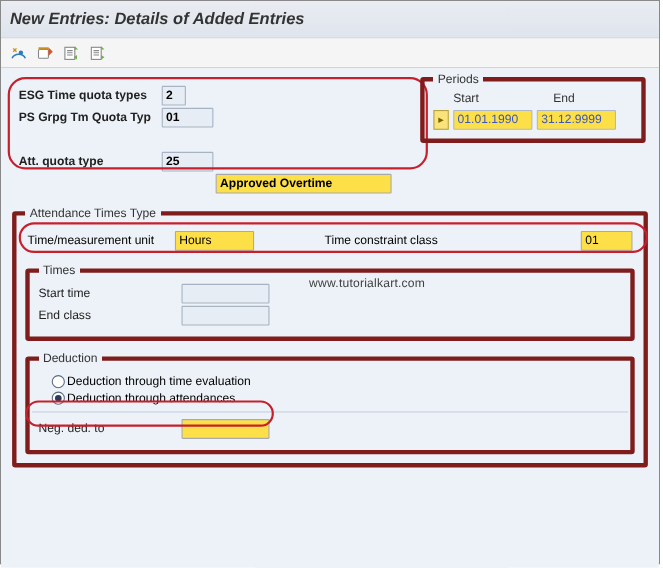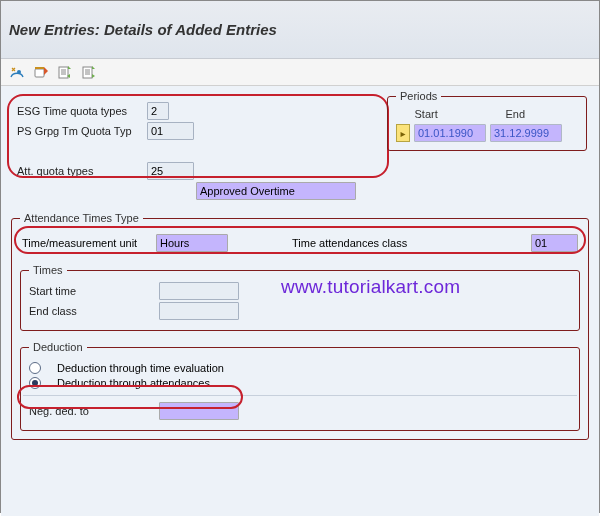--- a/index.html
+++ b/index.html
@@ -16,21 +16,21 @@
   }
   .sap-page {
     border: 1px solid #888;
     width: 600px;
     height: 513px;
     position: relative;
   }
   .title-bar {
     background: linear-gradient(#e9ecf1, #dfe5ed);
     border-bottom: 1px solid #c7cbd2;
-    padding: 20px 8px;
+    padding: 8px 8px;
     font-style: italic;
     font-weight: bold;
     font-size: 15px;
     color: #333;
   }
   .toolbar {
     background: #f5f5f5;
     border-bottom: 1px solid #d0d0d0;
     padding: 4px 6px;
     display: flex;
@@ -49,41 +49,41 @@
   }
   .content {
     background: #edf2f8;
     padding: 10px 10px 10px 10px;
     height: calc(100% - 55px);
     position: relative;
   }
   .row { display: flex; align-items: center; margin-bottom: 2px; }
   .label { width: 130px; color: #222; }
   .input {
-    background: #c4b5fd;
+    background: #fde047;
     border: 1px solid #aaa;
     border-radius: 1px;
     padding: 1px 3px;
     font-size: 11px;
     height: 18px;
     display: inline-flex;
     align-items: center;
   }
   .input.readonly { background: #e7edf4; border-color: #a7b2c2; }
   .input.small { width: 47px; }
   .input.medium { width: 160px; margin-top: 40px; }
   .input.tiny { width: 22px; }
   .input.date { width: 72px; color: #3a55c5; text-align: center; border-color:#b0b8c6; }
   .highlight-red {
     border: 2px solid #c6202d;
     border-radius: 16px;
     position: absolute;
   }
   fieldset.group {
-    border: 1px solid #7f1d1d;
+    border: 4px solid #7f1d1d;
     border-radius: 3px;
     margin: 0;
     padding: 6px 8px 8px 8px;
     background: transparent;
   }
   fieldset.group > legend {
     padding: 0 4px;
     color: #333;
     font-size: 11px;
   }
@@ -115,25 +115,26 @@
     display: flex;
     gap: 19px;
     margin-left: 18px;
     justify-content: center;
   }
   .period-headers span { width: 72px; color:#333; }
   .top-fields {
     position: relative;
     padding: 6px 6px 10px 6px;
     width: 370px;
+    font-weight: bold;
   }
   .watermark {
     position: absolute;
-    color: #6d28d9;
-    font-size: 19px;
+    color: #404040;
+    font-size: 11px;
     left: 280px;
     top: 190px;
     letter-spacing: .2px;
     pointer-events: none;
     font-family: Arial;
   }
   .aqt-box {
     margin-top: 50px;
   }
   .aqt-inner {
@@ -141,21 +142,21 @@
   }
   .aqt-row1 {
     display: flex;
     align-items: center;
     gap: 4px;
     padding: 4px 2px 6px 2px;
   }
   .aqt-row1 .label2 { width: 130px; }
   .aqt-row1 .unit { width: 72px; }
   .aqt-row1 .tcc-label { margin-left: 60px; }
-  .radio-row { display:flex; align-items:center; gap:16px; margin:3px 0 3px 0;text-align:right; }
+  .radio-row { display:flex; align-items:center; gap:2px; margin:3px 0 3px 12px;text-align:right; }
   .radio {
     width: 12px; height: 12px; border:1px solid #5b6b86; border-radius:50%;
     display:inline-flex; align-items:center; justify-content:center; background:#fff;
   }
   .radio.checked::after {
     content:''; width:6px; height:6px; background:#2b3b5e; border-radius:50%;
   }
   .sep { border-top:1px solid #c7d0dc; margin:6px -6px; }
   svg { display:block; }
 </style>
@@ -206,21 +207,21 @@
 
       <div class="row">
         <span class="label">ESG Time quota types</span>
         <span class="input readonly tiny">2</span>
       </div>
       <div class="row">
         <span class="label">PS Grpg Tm Quota Typ</span>
         <span class="input readonly small">01</span>
       </div>
       <div class="row">
-        <span class="label">Att. quota types</span>
+        <span class="label">Att. quota type</span>
         <span class="input readonly small" style="margin-right:2px;">25</span>
         <span class="input medium">Approved Overtime</span>
       </div>
     </div>
 
     <fieldset class="group periods-box">
       <legend>Periods</legend>
       <div class="period-headers">
         <span>Start</span>
         <span>End</span>
@@ -236,21 +237,21 @@
 
     <fieldset class="group aqt-box">
       <legend>Attendance Times Type</legend>
 
       <div class="aqt-inner">
 
         <div class="highlight-red" style="left:-6px; top:-4px; width:572px; height:28px;"></div>
         <div class="aqt-row1">
           <span class="label2">Time/measurement unit</span>
           <span class="input unit">Hours</span>
-          <span class="tcc-label">Time attendances class</span>
+          <span class="tcc-label">Time constraint class</span>
           <span style="flex:1"></span>
           <span class="input small">01</span>
         </div>
 
         <fieldset class="group" style="margin-top:6px;">
           <legend>Times</legend>
           <div class="row">
             <span class="label">Start time</span>
             <span class="input readonly" style="width:80px;"></span>
           </div>

